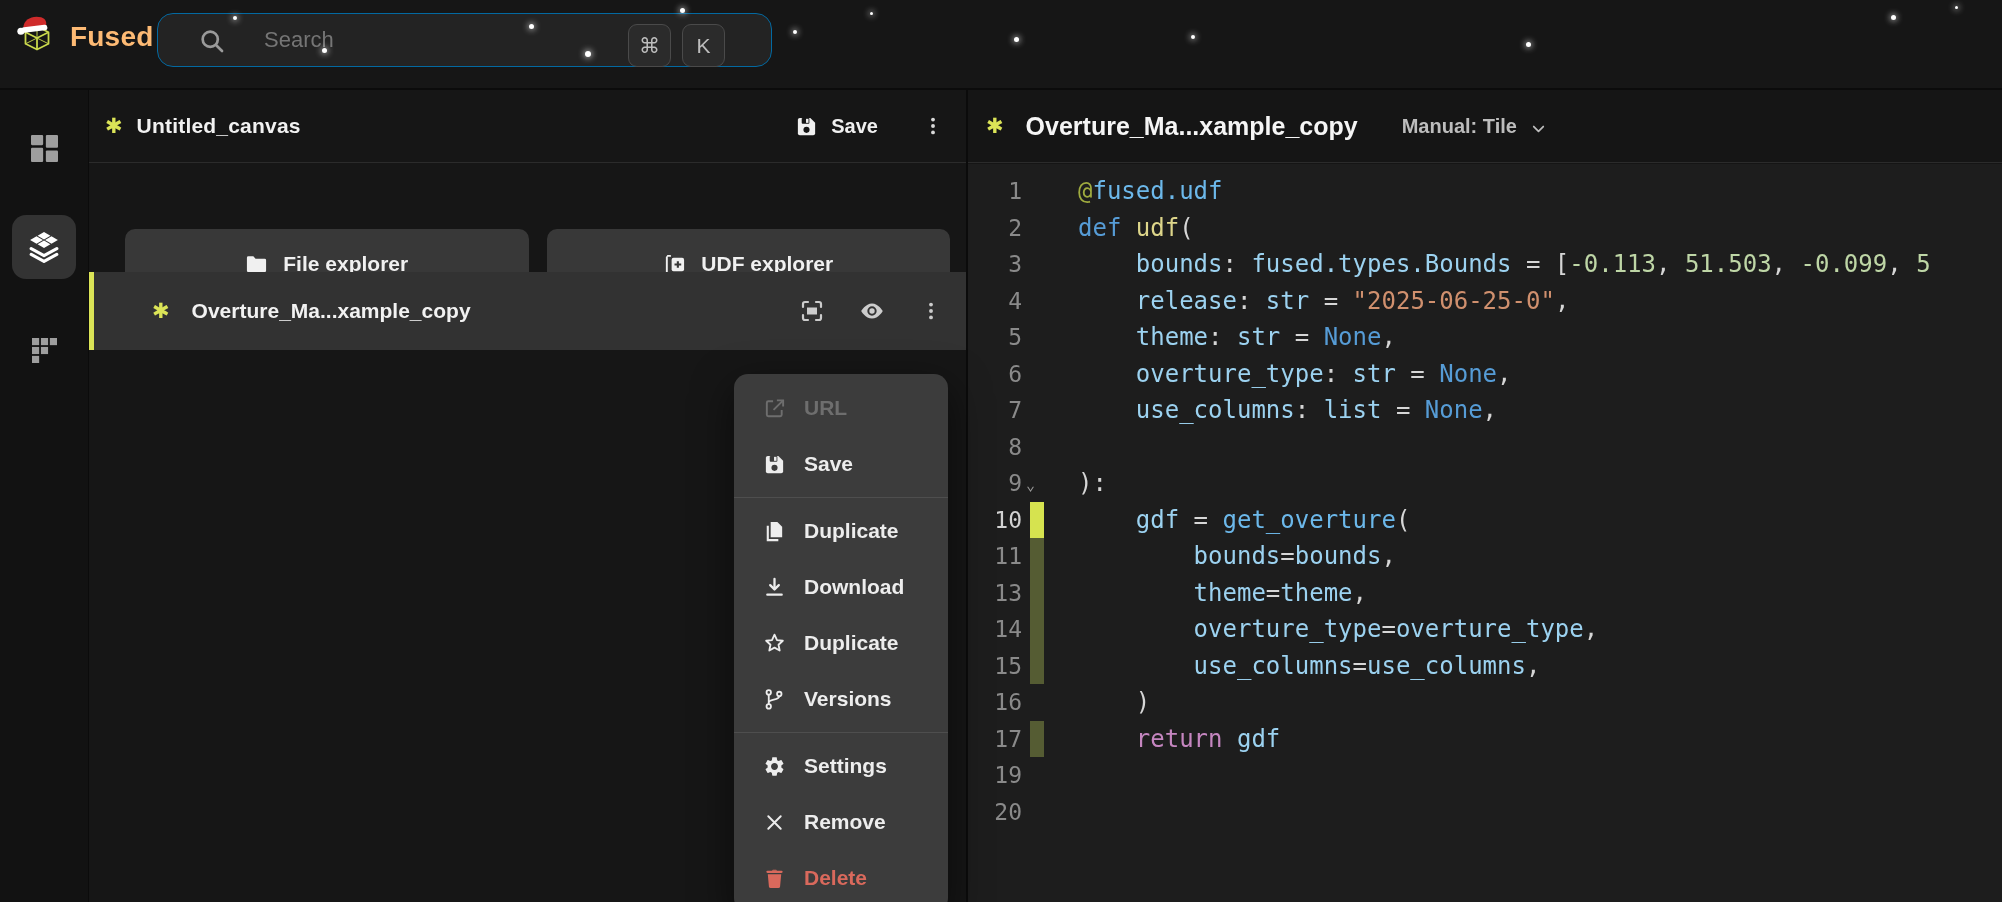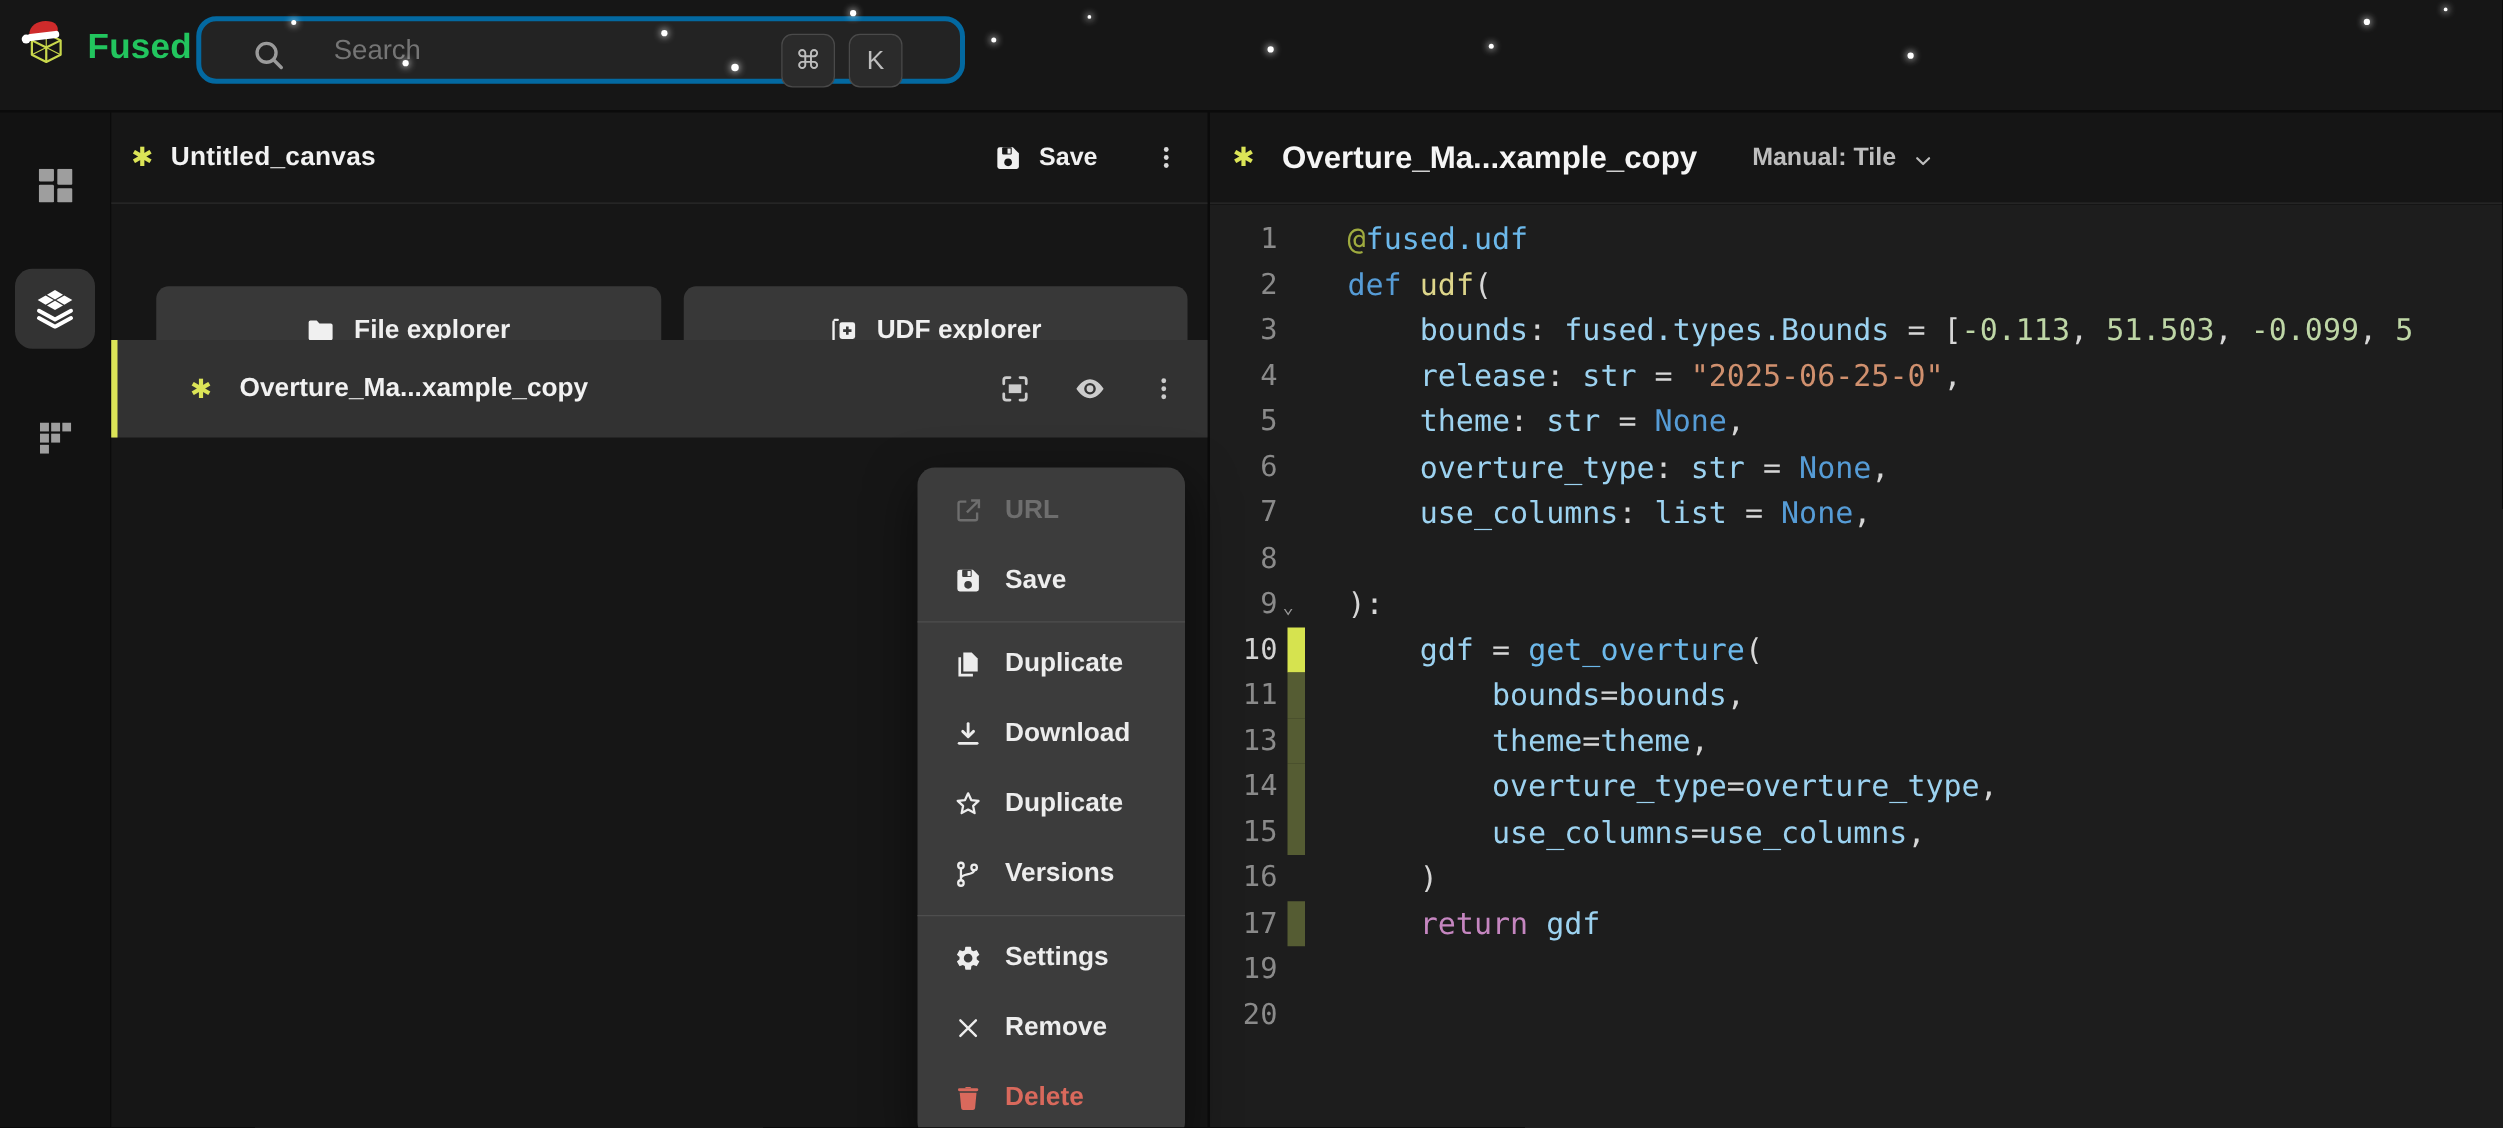--- a/index.html
+++ b/index.html
@@ -3,22 +3,22 @@
 <meta charset="utf-8">
 <style>
   * { margin:0; padding:0; box-sizing:border-box; }
   html,body { background:#0a0a0a; }
   body { font-family:"Liberation Sans", sans-serif; }
   #app { position:relative; width:2002px; height:902px; background:#0b0b0b; overflow:hidden; }
 
   
   .topbar { position:absolute; left:0; top:0; width:2002px; height:88px; background:#161616; }
   .brand { position:absolute; left:16px; top:14px; display:flex; align-items:center; gap:12px; }
-  .brand-name { font-size:28px; font-weight:bold; color:#22c55e; letter-spacing:.2px; }
-  .searchbox { position:absolute; left:157px; top:13px; width:615px; height:54px; background:#232323; border:4px solid #0369a1; border-radius:16px; display:flex; align-items:center; padding:0 12px 0 44px; }
+  .brand-name { font-size:28px; font-weight:bold; color:#fdba74; letter-spacing:.2px; }
+  .searchbox { position:absolute; left:157px; top:13px; width:615px; height:54px; background:#232323; border:1px solid #0369a1; border-radius:16px; display:flex; align-items:center; padding:0 12px 0 44px; }
   .searchbox .icn { color:#9a9a9a; position:absolute; left:40px; top:13px; }
   .searchbox input { flex:1; background:transparent; border:none; outline:none; color:#e6e6e6; font-size:22px; font-family:"Liberation Sans",sans-serif; padding-left:62px; }
   .searchbox input::placeholder { color:#757575; }
   .keycaps { position:absolute; right:46px; top:10px; display:flex; gap:11px; }
   .keycap { width:43px; height:43px; border:1.5px solid #4a4a4a; background:#2b2b2b; border-radius:9px; color:#bdbdbd; font-size:21px; display:flex; align-items:center; justify-content:center; }
   .snow { position:absolute; background:#fff; border-radius:50%; box-shadow:0 0 6px 1px rgba(255,255,255,.65); }
 
   
   .sidebar { position:absolute; left:0; top:90px; width:88px; height:812px; background:#121212; }
   .sb-item { position:absolute; left:50%; transform:translateX(-50%); width:56px; height:56px; border-radius:14px; display:flex; align-items:center; justify-content:center; color:#9e9e9e; cursor:pointer; }

